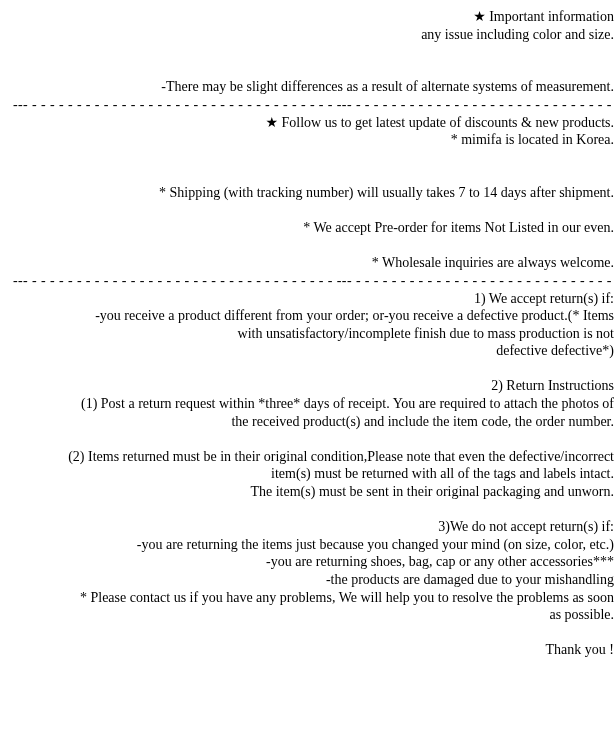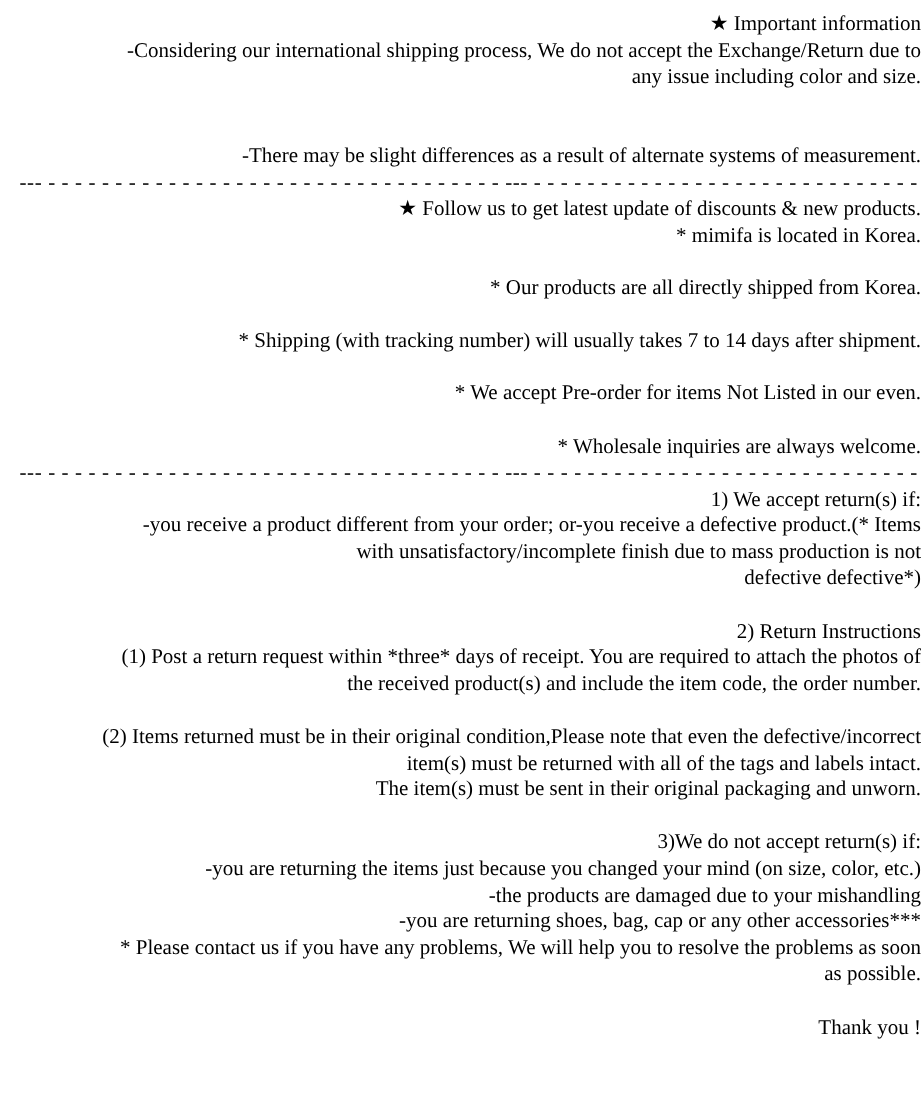--- a/index.html
+++ b/index.html
@@ -31,34 +31,32 @@
     letter-spacing: 0.4px;
   }
 </style>
 </head>
 <body>
 
 <div class="doc">
 
   <section>
     <div class="line">★ Important information</div>
-    <div class="line">-Considering our international shipping process, We do not accept the Exchange/Return due to</div>
     <div class="line">any issue including color and size.</div>
     <div class="line"></div>
     <div class="line"></div>
     <div class="line">-There may be slight differences as a result of alternate systems of measurement.</div>
   </section>
 
   <div class="line separator">--- - - - - - - - - - - - - - - - - - - - - - - - - - - - - - - - - - - --- - - - - - - - - - - - - - - - - - - - - - - - - - - - - - - - - - - - - - - - -</div>
 
   <section>
     <div class="line">★ Follow us to get latest update of discounts &amp; new products.</div>
     <div class="line">* mimifa is located in Korea.</div>
     <div class="line"></div>
-    <div class="line">* Our products are all directly shipped from Korea.</div>
     <div class="line"></div>
     <div class="line">* Shipping (with tracking number) will usually takes 7 to 14 days after shipment.</div>
     <div class="line"></div>
     <div class="line">* We accept Pre-order for items Not Listed in our even.</div>
     <div class="line"></div>
     <div class="line">* Wholesale inquiries are always welcome.</div>
   </section>
 
   <div class="line separator">--- - - - - - - - - - - - - - - - - - - - - - - - - - - - - - - - - - - --- - - - - - - - - - - - - - - - - - - - - - - - - - - - - - - - - - - - - - - - -</div>
 
@@ -71,21 +69,21 @@
     <div class="line">2) Return Instructions</div>
     <div class="line">(1) Post a return request within *three* days of receipt. You are required to attach the photos of</div>
     <div class="line">the received product(s) and include the item code, the order number.</div>
     <div class="line"></div>
     <div class="line">(2) Items returned must be in their original condition,Please note that even the defective/incorrect</div>
     <div class="line">item(s) must be returned with all of the tags and labels intact.</div>
     <div class="line">The item(s) must be sent in their original packaging and unworn.</div>
     <div class="line"></div>
     <div class="line">3)We do not accept return(s) if:</div>
     <div class="line">-you are returning the items just because you changed your mind (on size, color, etc.)</div>
+    <div class="line">-you are returning shoes, bag, cap or any other accessories***</div>
     <div class="line">-the products are damaged due to your mishandling</div>
-    <div class="line">-you are returning shoes, bag, cap or any other accessories***</div>
     <div class="line">* Please contact us if you have any problems, We will help you to resolve the problems as soon</div>
     <div class="line">as possible.</div>
     <div class="line"></div>
     <div class="line">Thank you !</div>
   </section>
 
 </div>
 
 </body></html>

